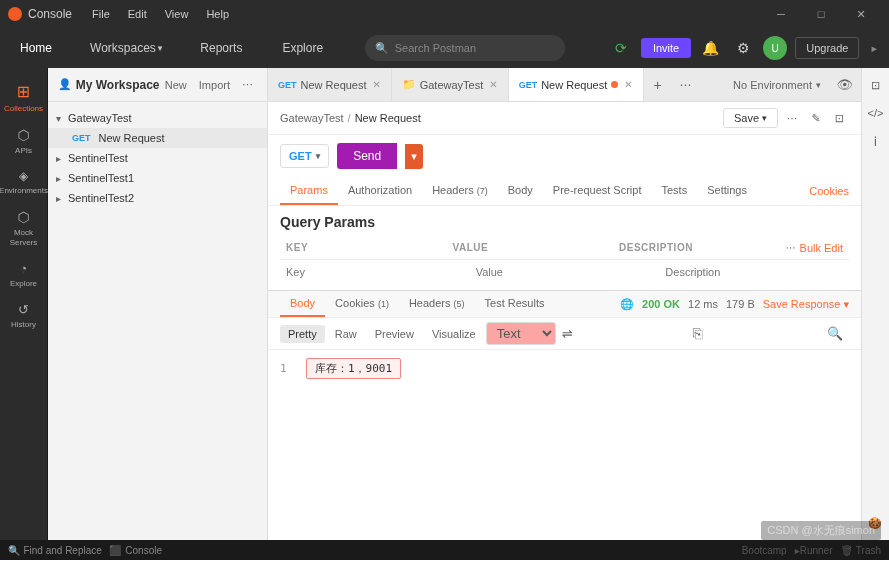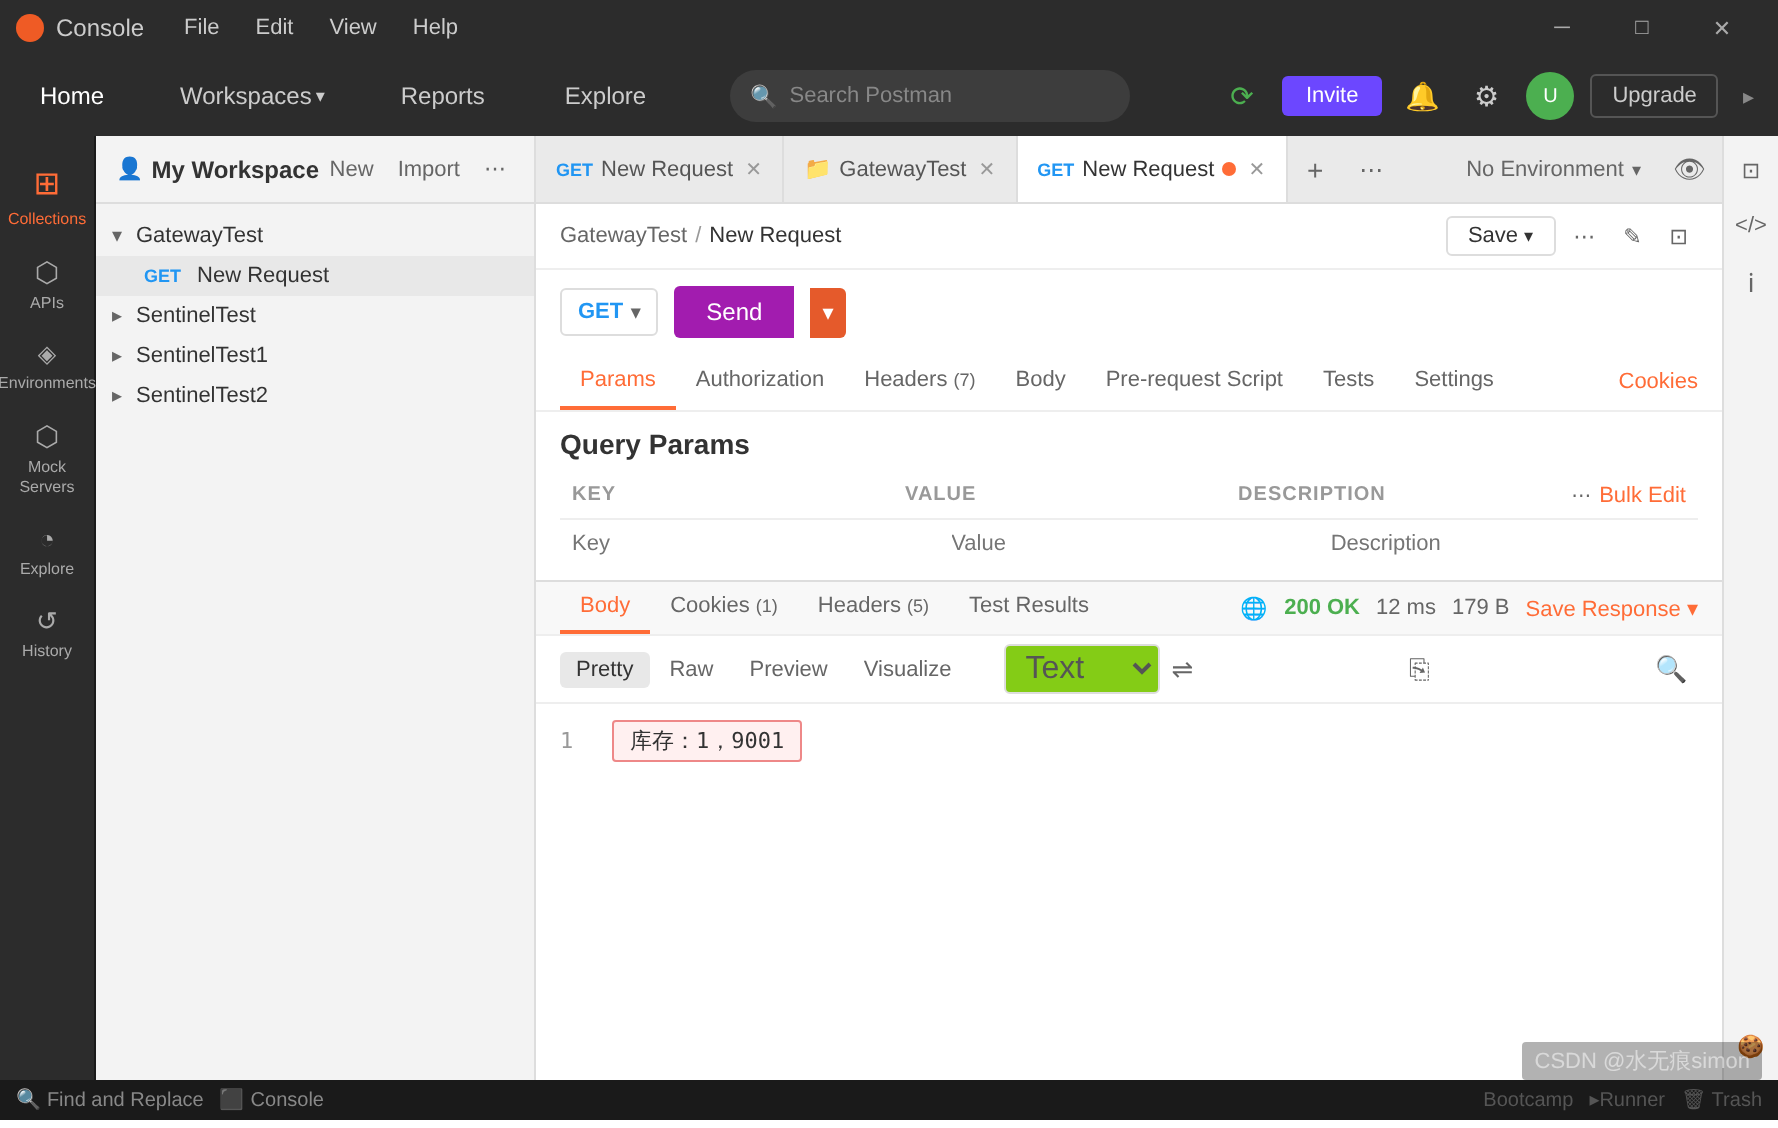--- a/index.html
+++ b/index.html
@@ -107,21 +107,21 @@
     .resp-status { margin-left: auto; display: flex; align-items: center; gap: 8px; font-size: 11px; }
     .status-ok { color: #4caf50; font-weight: 600; }
     .status-time { color: #666; }
     .status-size { color: #666; }
     .save-response-btn { color: #ff6c37; font-size: 11px; cursor: pointer; }
 
     
     .resp-toolbar { display: flex; align-items: center; padding: 4px 12px; border-bottom: 1px solid #eee; gap: 2px; }
     .resp-format-tab { padding: 3px 8px; font-size: 11px; color: #666; cursor: pointer; border-radius: 3px; }
     .resp-format-tab.active { background: #e8e8e8; color: #333; font-weight: 500; }
-    .format-select { border: 1px solid #ddd; border-radius: 3px; padding: 2px 6px; font-size: 16px; color: #555; background: #84cc16; cursor: pointer; margin-left: 16px; }
+    .format-select { border: 1px solid #ddd; border-radius: 3px; padding: 2px 6px; font-size: 13px; color: #555; background: #fca5a5; cursor: pointer; margin-left: 0; }
     .resp-action { background: transparent; border: none; color: #666; cursor: pointer; padding: 3px 5px; font-size: 13px; margin-left: auto; }
 
     
     .resp-body { padding: 8px 12px; flex: 1; background: #fff; font-family: monospace; font-size: 12px; }
     .code-line { display: flex; gap: 10px; align-items: center; }
     .line-num { color: #999; font-size: 11px; min-width: 16px; }
     .code-content { background: #fff0f0; border: 1px solid #e88; border-radius: 2px; padding: 2px 8px; color: #333; font-size: 11px; }
 
     
     .right-panel { width: 28px; background: #f3f3f3; border-left: 1px solid #ddd; display: flex; flex-direction: column; align-items: center; padding: 6px 0; gap: 6px; }

